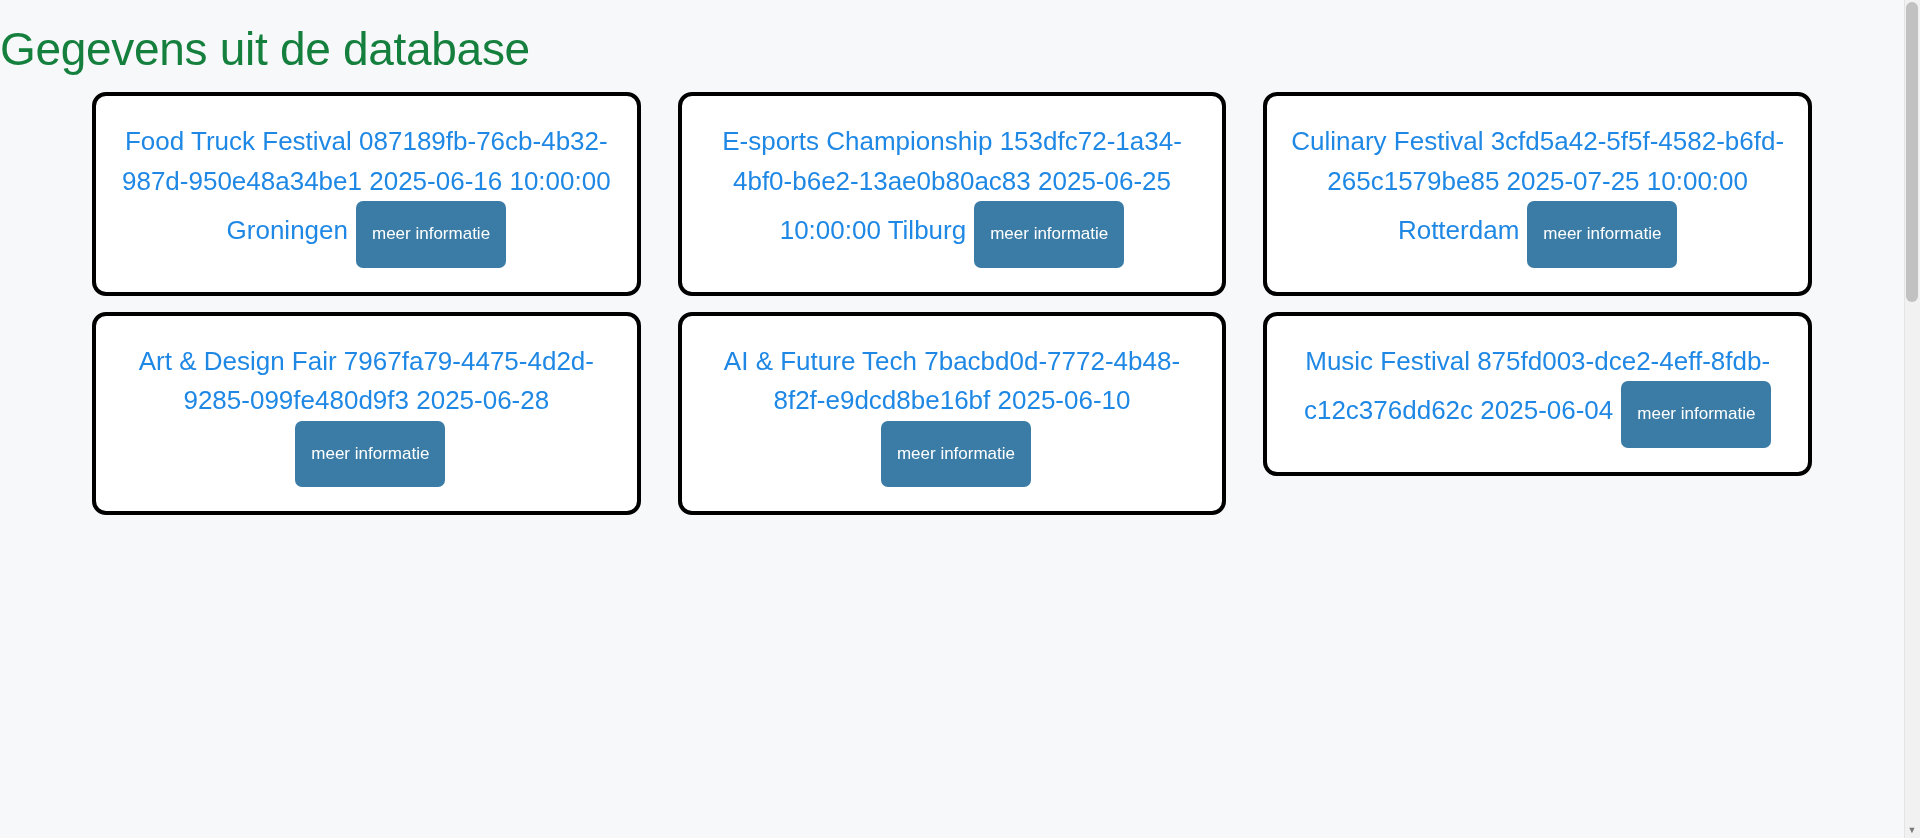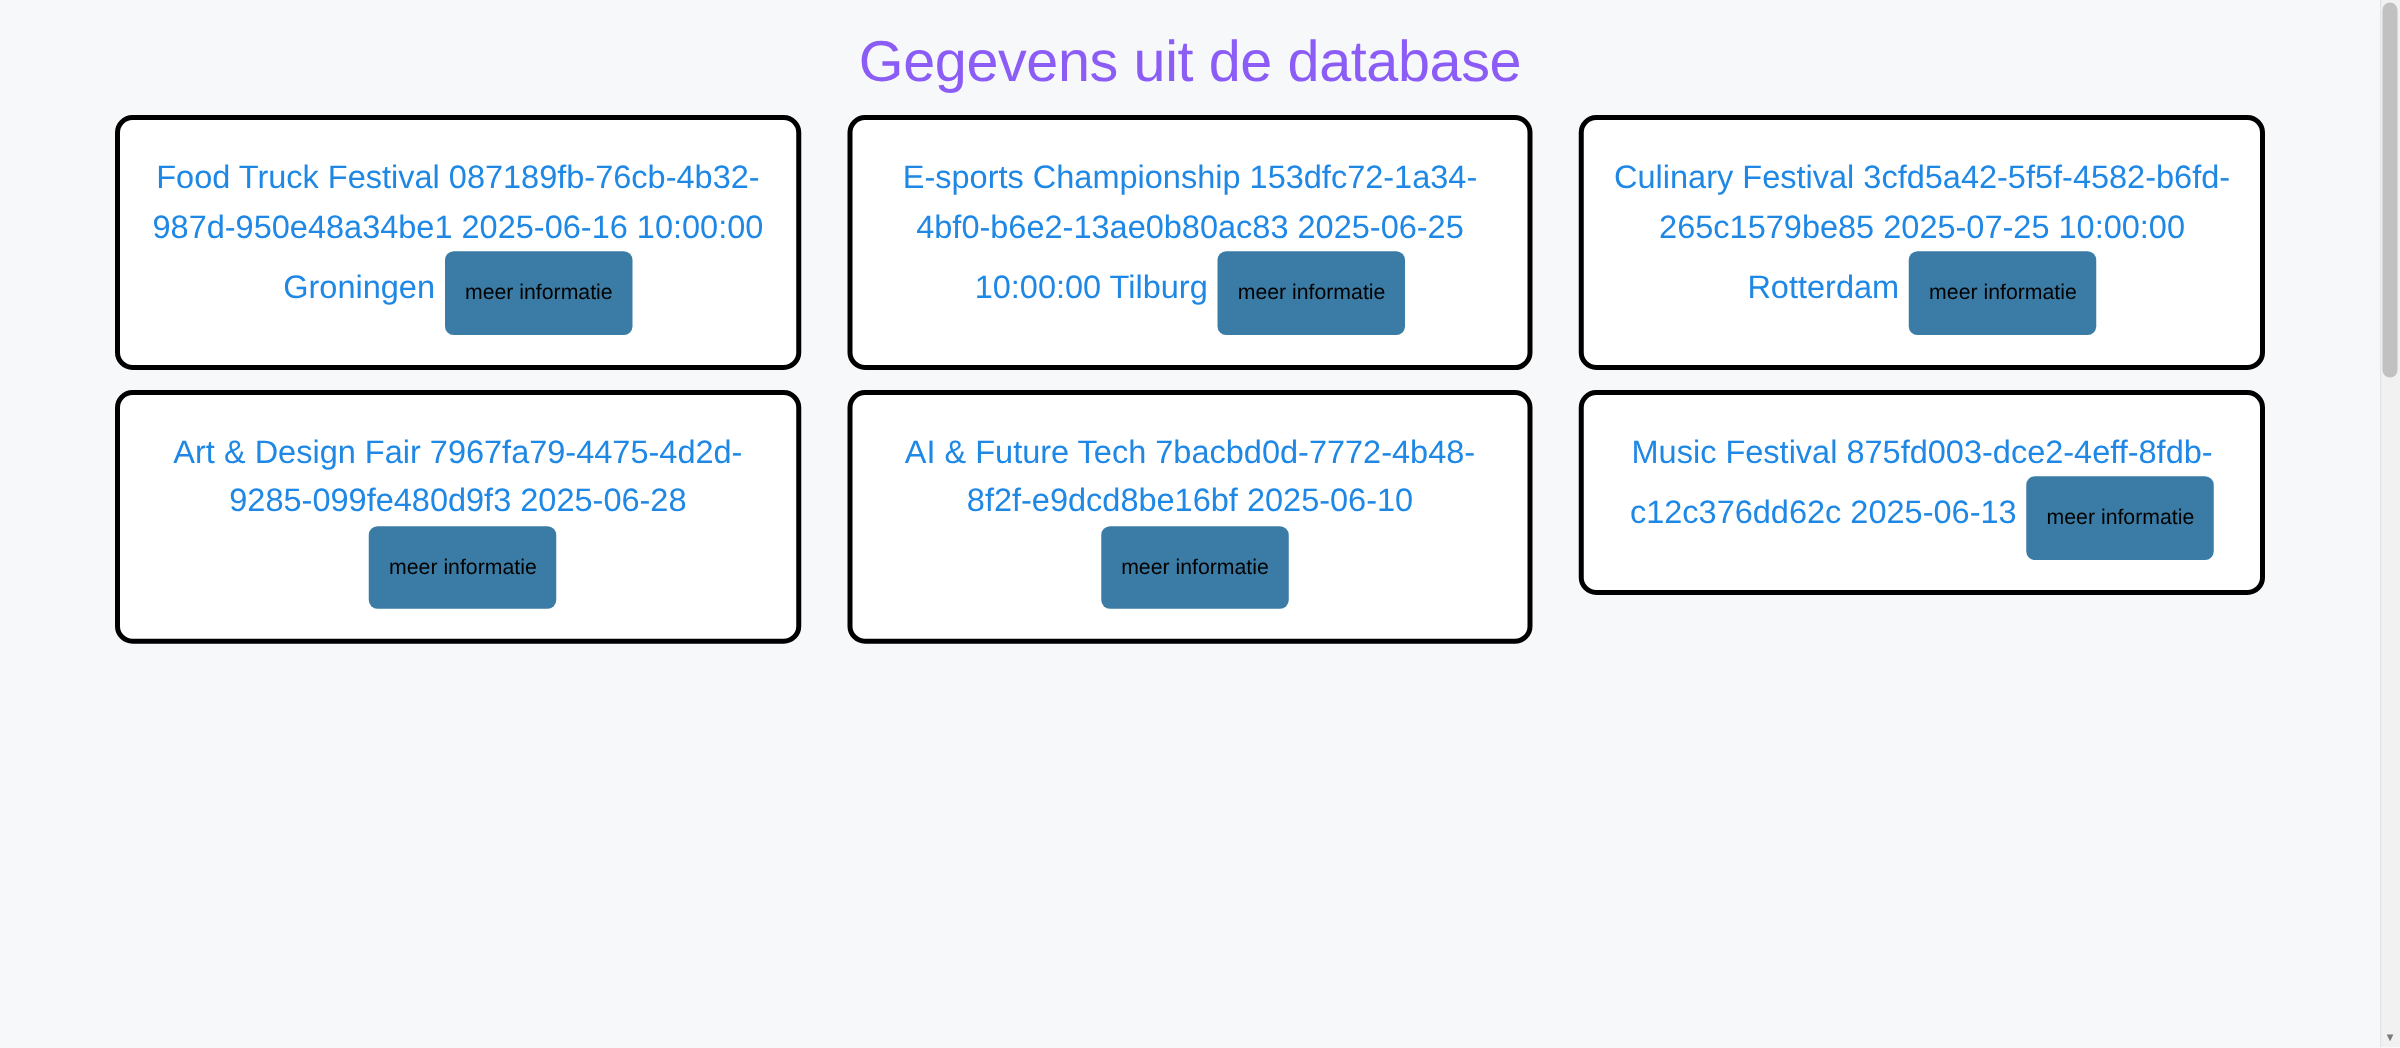--- a/index.html
+++ b/index.html
@@ -17,24 +17,23 @@
     overflow: hidden;
     background: #f7f8fa;
   }
   #page {
     width: 1904px;
     height: 838px;
     overflow: hidden;
     padding: 0;
   }
   .page-title {
-    text-align: center;
     font-size: 46px;
     font-weight: 400;
-    color: #8b5cf6;
+    color: #15803d;
     margin: 0;
     padding: 22px 0 16px 0;
     letter-spacing: -0.3px;
   }
   .card-grid {
     display: grid;
     grid-template-columns: repeat(3, 1fr);
     column-gap: 37px;
     row-gap: 16px;
     padding: 0 92px 0 92px;
@@ -49,21 +48,21 @@
     line-height: 1.50;
   }
   .card-text {
     color: #1f88e5;
     font-size: 26px;
     line-height: 1.52;
   }
   .btn-more {
     display: inline-block;
     background: #3a7ca5;
-    color: #000000;
+    color: #ffffff;
     border: none;
     border-radius: 7px;
     font-size: 17px;
     font-family: "Liberation Sans", sans-serif;
     padding: 24px 16px;
     margin-left: 8px;
     vertical-align: middle;
     cursor: pointer;
     line-height: 1.1;
     white-space: nowrap;
@@ -103,21 +102,21 @@
 
     <h1 class="page-title">Gegevens uit de database</h1>
 
     <div class="card-grid">
 
     <div class="card"><span class="card-text">Food Truck Festival 087189fb-76cb-4b32-987d-950e48a34be1 2025-06-16 10:00:00 Groningen</span><button class="btn-more">meer informatie</button></div>
         <div class="card"><span class="card-text">E-sports Championship 153dfc72-1a34-4bf0-b6e2-13ae0b80ac83 2025-06-25 10:00:00 Tilburg</span><button class="btn-more">meer informatie</button></div>
         <div class="card"><span class="card-text">Culinary Festival 3cfd5a42-5f5f-4582-b6fd-265c1579be85 2025-07-25 10:00:00 Rotterdam</span><button class="btn-more">meer informatie</button></div>
         <div class="card"><span class="card-text">Art &amp; Design Fair 7967fa79-4475-4d2d-9285-099fe480d9f3 2025-06-28</span><button class="btn-more">meer informatie</button></div>
         <div class="card"><span class="card-text">AI &amp; Future Tech 7bacbd0d-7772-4b48-8f2f-e9dcd8be16bf 2025-06-10</span><button class="btn-more">meer informatie</button></div>
-        <div class="card"><span class="card-text">Music Festival 875fd003-dce2-4eff-8fdb-c12c376dd62c 2025-06-13</span><button class="btn-more">meer informatie</button></div>
+        <div class="card"><span class="card-text">Music Festival 875fd003-dce2-4eff-8fdb-c12c376dd62c 2025-06-04</span><button class="btn-more">meer informatie</button></div>
       </div>
 
   </div>
 
   <div class="scrollbar-track">
     <div class="scroll-arrow up">▲</div>
     <div class="scrollbar-thumb"></div>
     <div class="scroll-arrow down">▼</div>
   </div>
 </div>

